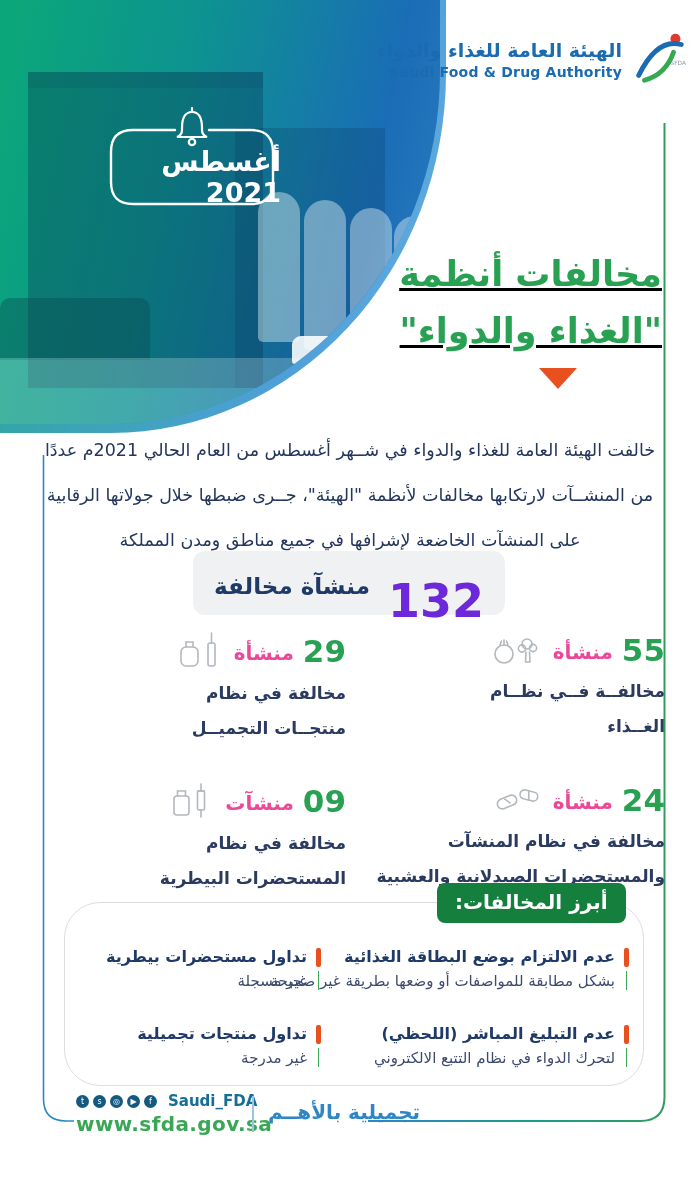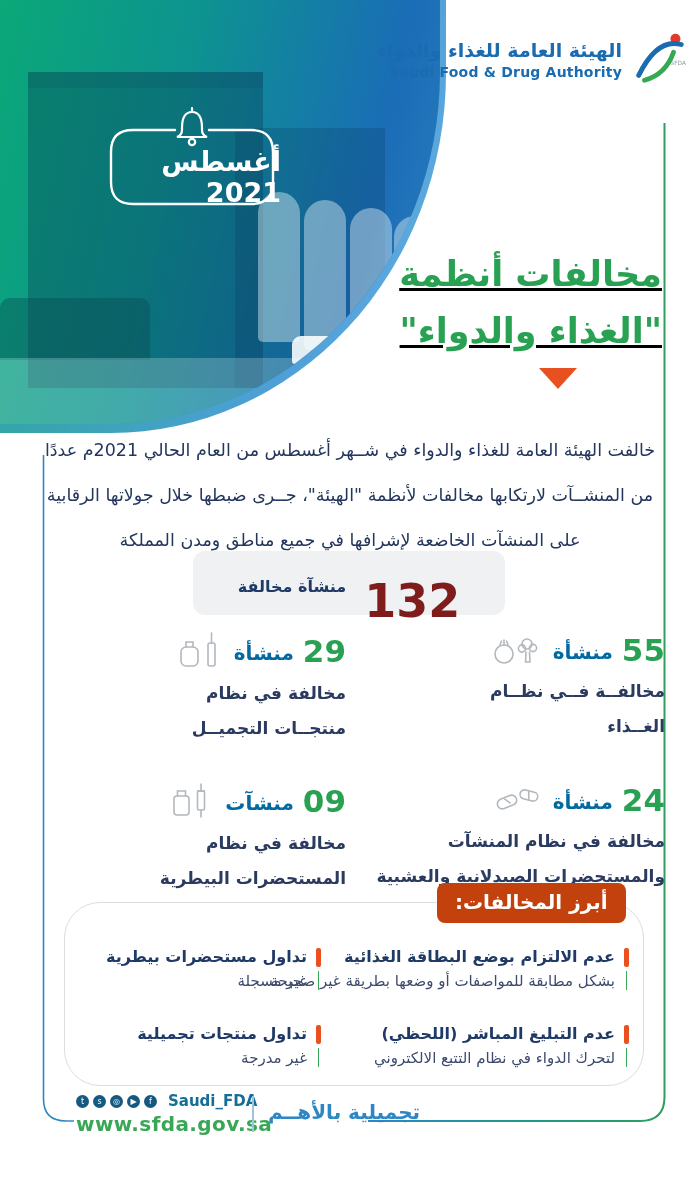--- a/index.html
+++ b/index.html
@@ -46,36 +46,36 @@
     position:absolute;left:539px;top:368px;width:0;height:0;z-index:4;
     border-left:19px solid transparent;border-right:19px solid transparent;
     border-top:21px solid #e8511f;
   }
   
   .intro{position:absolute;left:40px;right:40px;top:428px;z-index:4;direction:rtl;text-align:center;
     color:#24365e;font-size:17.5px;line-height:45px;}
   
   .total-pill{position:absolute;left:193px;top:551px;width:312px;height:64px;z-index:4;
     background:#f0f1f2;border-radius:12px;display:flex;direction:rtl;align-items:center;justify-content:center;gap:18px;}
-  .total-value{color:#7f1d1d;font-size:46px;font-weight:bold;line-height:46px;margin-top:36px;}
-  .total-label{color:#1f3a66;font-size:16px;font-weight:bold;padding-top:6px;}
+  .total-value{color:#6d28d9;font-size:46px;font-weight:bold;line-height:46px;margin-top:36px;}
+  .total-label{color:#1f3a66;font-size:23px;font-weight:bold;padding-top:6px;}
   
   .stats{position:absolute;left:55px;top:632px;width:610px;z-index:4;
     display:grid;grid-template-columns:1fr 1fr;column-gap:28px;row-gap:36px;direction:rtl;}
   .stat{text-align:right;}
   .stat-head{display:flex;direction:rtl;align-items:center;gap:9px;}
   .stat-num{color:#28a152;font-size:31px;font-weight:bold;}
-  .stat-unit{color:#0369a1;font-size:20px;font-weight:bold;padding-top:4px;}
+  .stat-unit{color:#ec4899;font-size:20px;font-weight:bold;padding-top:4px;}
   .stat-icons{display:inline-flex;align-items:flex-end;margin-right:4px;}
   .stat-line{color:#2b3b60;font-size:17px;font-weight:bold;line-height:35px;direction:rtl;}
   .stat-line.first{margin-top:6px;}
   
   .vio-box{position:absolute;left:64px;top:902px;width:578px;height:182px;z-index:4;
     border:1.5px solid #dddddd;border-radius:36px;}
-  .vio-badge{position:absolute;left:437px;top:883px;z-index:5;background:#c2410c;color:#ffffff;
+  .vio-badge{position:absolute;left:437px;top:883px;z-index:5;background:#15803d;color:#ffffff;
     font-size:20px;font-weight:bold;padding:7px 18px 9px;border-radius:8px;direction:rtl;}
   .vio-grid{display:grid;grid-template-columns:308px 240px;direction:rtl;padding:42px 14px 0 6px;row-gap:28px;}
   .vio-item{display:flex;direction:rtl;}
   .v-marker{display:flex;flex-direction:column;align-items:center;margin-left:9px;padding-top:3px;}
   .v-bar{width:5px;height:19px;background:#e8511f;border-radius:2px;}
   .v-tick{width:1.5px;height:19px;background:#3aa757;margin-top:4px;}
   .v-text{text-align:right;}
   .v-title{color:#1f3a66;font-size:16px;font-weight:bold;line-height:23px;white-space:nowrap;}
   .v-sub{color:#3c4a6e;font-size:15px;line-height:26px;white-space:nowrap;}
   

